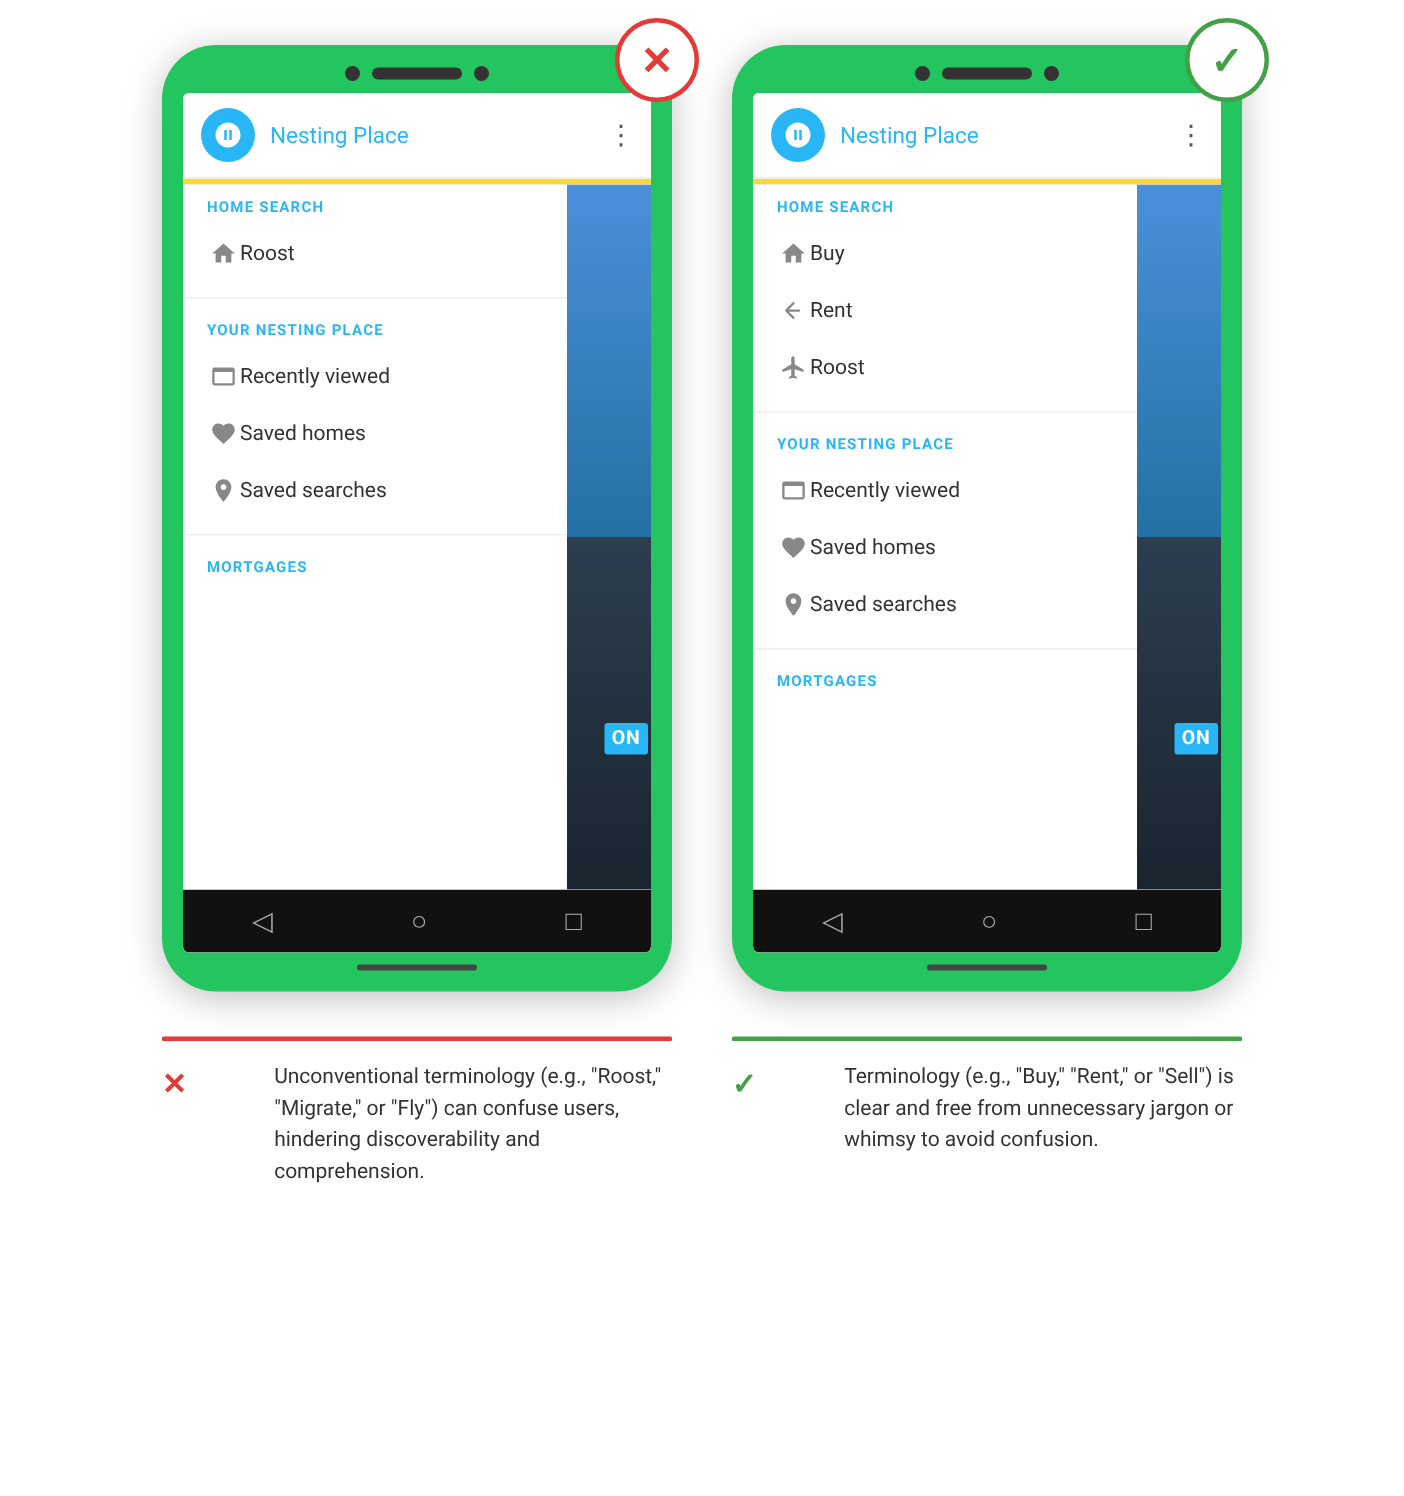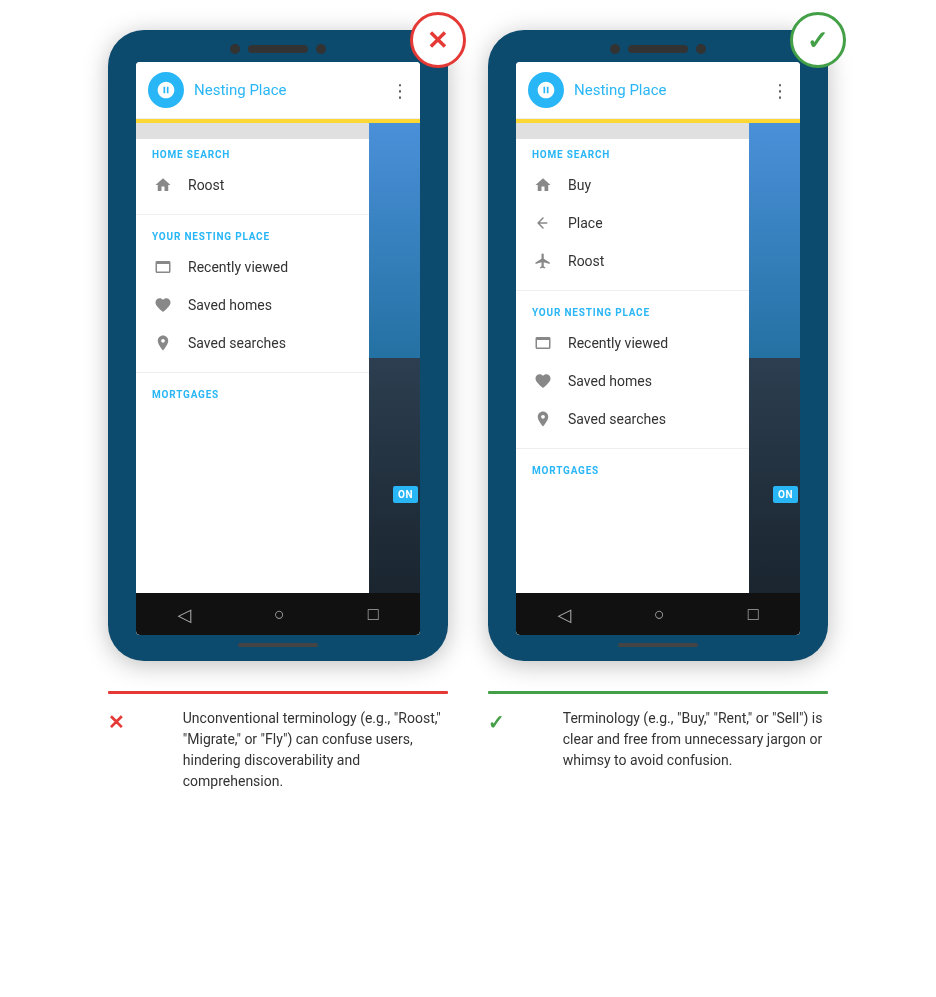--- a/index.html
+++ b/index.html
@@ -51,23 +51,23 @@
       color: #e53935;
     }
     .badge-circle.good {
       border-color: #43a047;
       color: #43a047;
     }
 
     
     .phone-frame {
       width: 340px;
-      background: #0c4a6e;
+      background: #22c55e;
       border-radius: 36px;
-      padding: 14px 28px 10px;
+      padding: 14px 14px 10px;
       box-shadow: 0 4px 24px rgba(0,0,0,0.25);
       position: relative;
     }
 
     .phone-top-bar {
       display: flex;
       justify-content: center;
       align-items: center;
       margin-bottom: 8px;
       gap: 8px;
@@ -140,21 +140,21 @@
     .screen-content {
       position: relative;
       background: #e0e0e0;
       min-height: 470px;
       overflow: hidden;
     }
 
     
     .drawer {
       position: absolute;
-      left: 0; top: 16px; bottom: 0;
+      left: 0; top: 0; bottom: 0;
       width: 82%;
       background: white;
       z-index: 2;
       overflow: hidden;
     }
 
     .drawer-section {
       padding: 10px 16px 4px;
     }
     .drawer-section-title {
@@ -162,21 +162,20 @@
       font-weight: 700;
       color: #29b6f6;
       letter-spacing: 0.8px;
       text-transform: uppercase;
       margin-bottom: 6px;
     }
     .drawer-item {
       display: flex;
       align-items: center;
       padding: 8px 0;
-      gap: 14px;
       border-bottom: none;
     }
     .drawer-item-icon {
       width: 22px;
       height: 22px;
       display: flex;
       align-items: center;
       justify-content: center;
       color: #888;
       font-size: 16px;
@@ -282,21 +281,21 @@
       background: linear-gradient(180deg, #2c3e50 0%, #1a252f 100%);
     }
 
     .on-label {
       position: absolute;
       right: 2px;
       bottom: 90px;
       z-index: 4;
       background: #29b6f6;
       color: white;
-      font-size: 10px;
+      font-size: 13px;
       font-weight: 700;
       padding: 3px 5px;
       border-radius: 2px;
       letter-spacing: 0.5px;
     }
   </style>
 </head>
 <body>
 
 <div class="phones-row">
@@ -441,21 +440,21 @@
                     </svg>
                 </div>
                 <span class="drawer-item-label">Buy</span>
               </div>
               <div class="drawer-item">
                 <div class="drawer-item-icon">
                   <svg width="18" height="18" viewBox="0 0 24 24" fill="#888">
                       <path d="M17 11H7.83l4.88-4.88c.39-.39.39-1.03 0-1.42-.39-.39-1.02-.39-1.41 0l-6.59 6.59c-.39.39-.39 1.02 0 1.41l6.59 6.59c.39.39 1.02.39 1.41 0 .39-.39.39-1.02 0-1.41L7.83 13H17c.55 0 1-.45 1-1s-.45-1-1-1z"></path>
                     </svg>
                 </div>
-                <span class="drawer-item-label">Place</span>
+                <span class="drawer-item-label">Rent</span>
               </div>
               <div class="drawer-item">
                 <div class="drawer-item-icon">
                   <svg width="18" height="18" viewBox="0 0 24 24" fill="#888">
                       <path d="M21 16v-2l-8-5V3.5c0-.83-.67-1.5-1.5-1.5S10 2.67 10 3.5V9l-8 5v2l8-2.5V19l-2 1.5V22l3.5-1 3.5 1v-1.5L13 19v-5.5l8 2.5z"></path>
                     </svg>
                 </div>
                 <span class="drawer-item-label">Roost</span>
               </div>
             </div>

